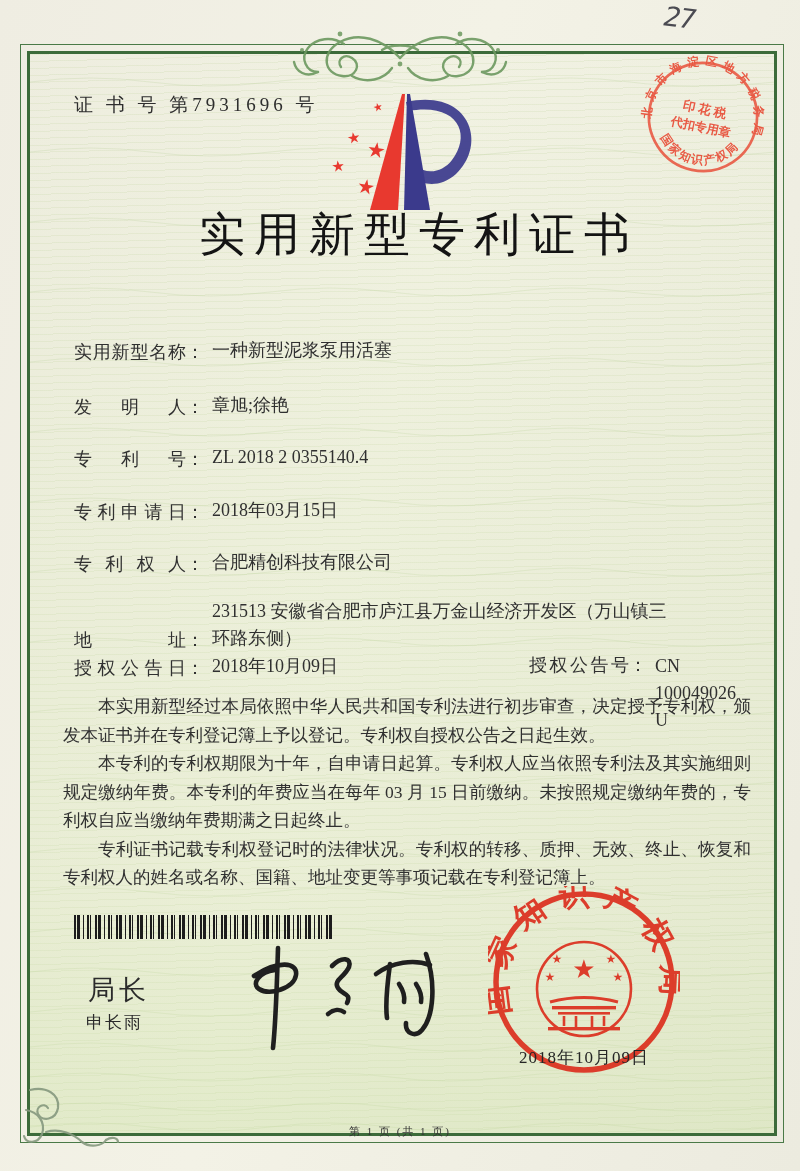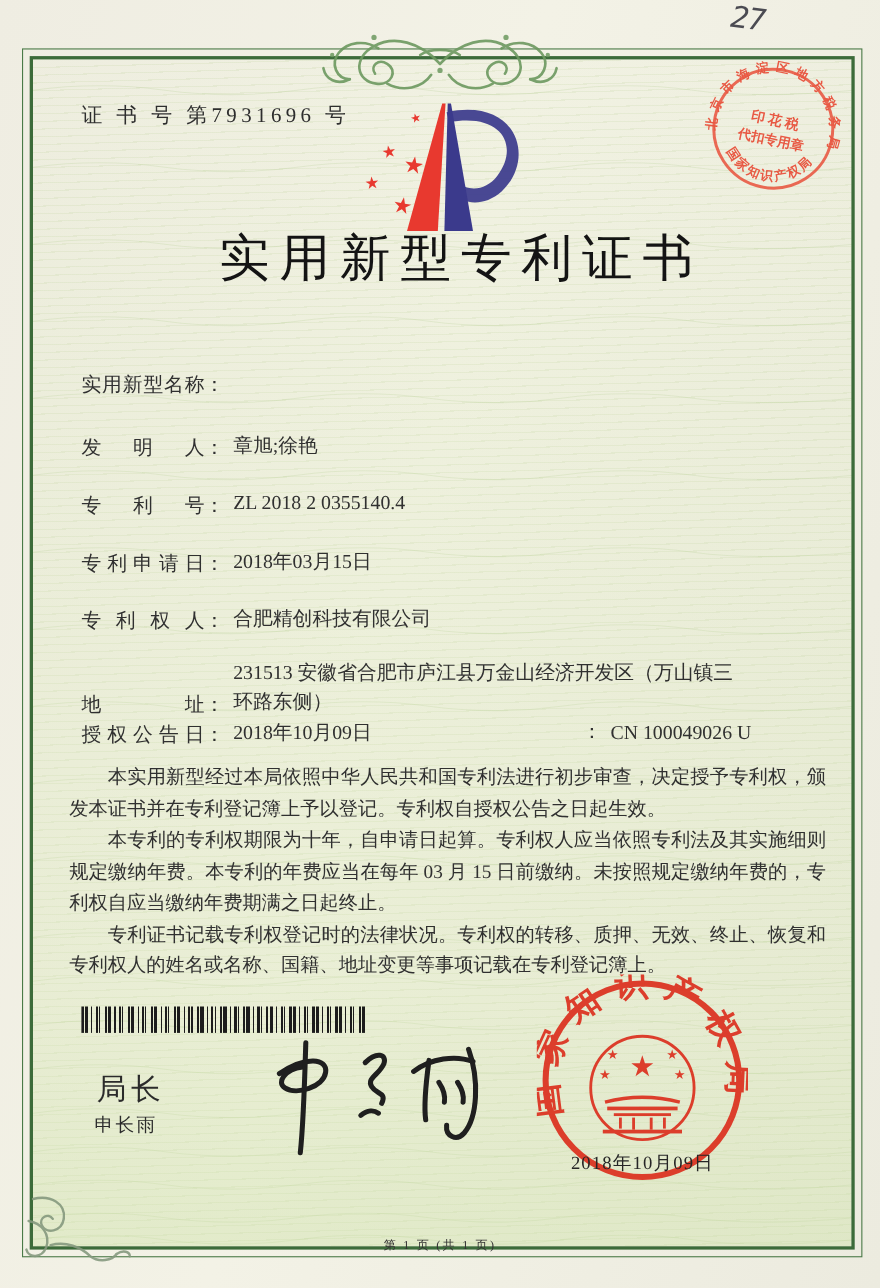--- a/index.html
+++ b/index.html
@@ -179,20 +179,21 @@
       <text x="14" y="86" font-size="15" transform="rotate(-6 14 86)">★</text>
       <text x="38" y="106" font-size="20" transform="rotate(10 38 106)">★</text>
     </g>
   </svg>
 
   <div class="abs t-center title">实用新型专利证书</div>
 
   <div class="abs frow" style="top:337px">
     <span class="flabel">实用新型名称</span>
       <span class="fcolon">：</span>
+    <span class="fvalue">一种新型泥浆泵用活塞</span>
   </div>
   <div class="abs frow" style="top:392px">
     <span class="flabel">发明人</span>
       <span class="fcolon">：</span>
     <span class="fvalue">章旭;徐艳</span>
   </div>
   <div class="abs frow" style="top:444px">
     <span class="flabel">专利号</span>
       <span class="fcolon">：</span>
     <span class="fvalue">ZL 2018 2 0355140.4</span>
@@ -211,20 +212,21 @@
     <span class="flabel">地址</span>
       <span class="fcolon">：</span>
     <span class="fvalue">231513 安徽省合肥市庐江县万金山经济开发区（万山镇三环路东侧）</span>
   </div>
 
   <div class="abs frow" style="top:653px;width:660px">
     <span class="flabel">授权公告日</span>
       <span class="fcolon">：</span>
     <span class="fvalue">2018年10月09日</span>
     <span class="ann-right">
+      <span class="flabel">授权公告号</span>
         <span class="fcolon">：</span>
       <span class="fvalue">CN 100049026 U</span>
     </span>
   </div>
 
   <div class="abs paras">
     <p>本实用新型经过本局依照中华人民共和国专利法进行初步审查，决定授予专利权，颁发本证书并在专利登记簿上予以登记。专利权自授权公告之日起生效。</p>
     <p>本专利的专利权期限为十年，自申请日起算。专利权人应当依照专利法及其实施细则规定缴纳年费。本专利的年费应当在每年 03 月 15 日前缴纳。未按照规定缴纳年费的，专利权自应当缴纳年费期满之日起终止。</p>
     <p>专利证书记载专利权登记时的法律状况。专利权的转移、质押、无效、终止、恢复和专利权人的姓名或名称、国籍、地址变更等事项记载在专利登记簿上。</p>
   </div>

